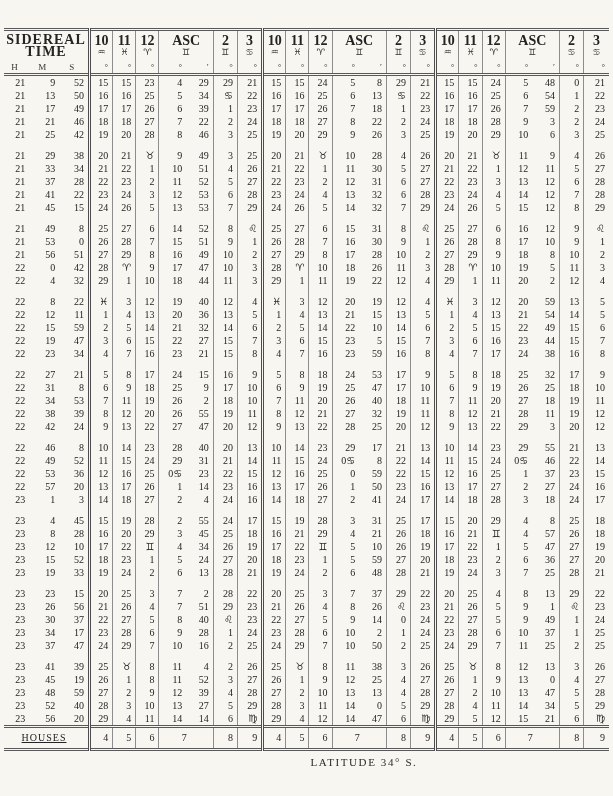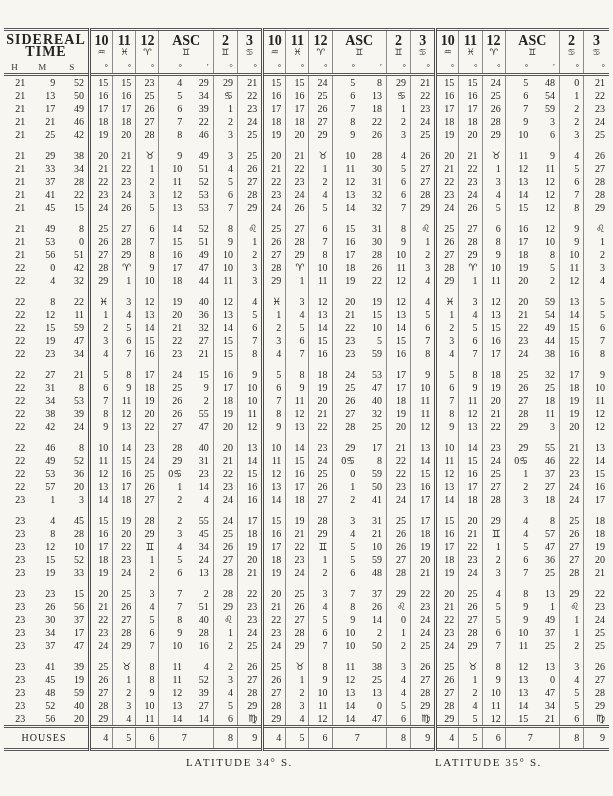--- a/index.html
+++ b/index.html
@@ -34,21 +34,21 @@
   tbody td{height:13px;}
   tr.gap td{height:8px;}
   tfoot td{height:20px;border-top:3px double #585858;}
   .c{border-left:1px solid #8d8d8d;}
   .pb{border-left:3px double #4c4c4c;}
   .nm{border-left:none;}
   .stc{border-left:none;}
   .hn{font-size:14px;line-height:12px;font-weight:bold;}
   .hg{font-size:9px;line-height:11px;color:#333;}
   .sid{font-size:10px;letter-spacing:1px;line-height:13px;text-align:center;}
-  .houses-label{text-align:center;letter-spacing:1px;}
+  .houses-label{text-align:center;letter-spacing:1px;text-decoration:underline;}
   .center{text-align:center;}
 </style>
 </head>
 <body>
 
 <div class="titles">
   <div class="spacer"></div>
 </div>
 
 <table id="houses-table">
@@ -1585,14 +1585,13 @@
         <td class="c center" colspan="2">7</td>
         <td class="c">8</td>
         <td class="c">9</td>
       </tr>
     </tfoot>
 </table>
 
 <div class="footers">
   <div class="spacer"></div>
   <div class="t">LATITUDE 34° S.</div>
-  <div class="t">LATITUDE 35° S.</div>
 </div>
 
 </body></html>

